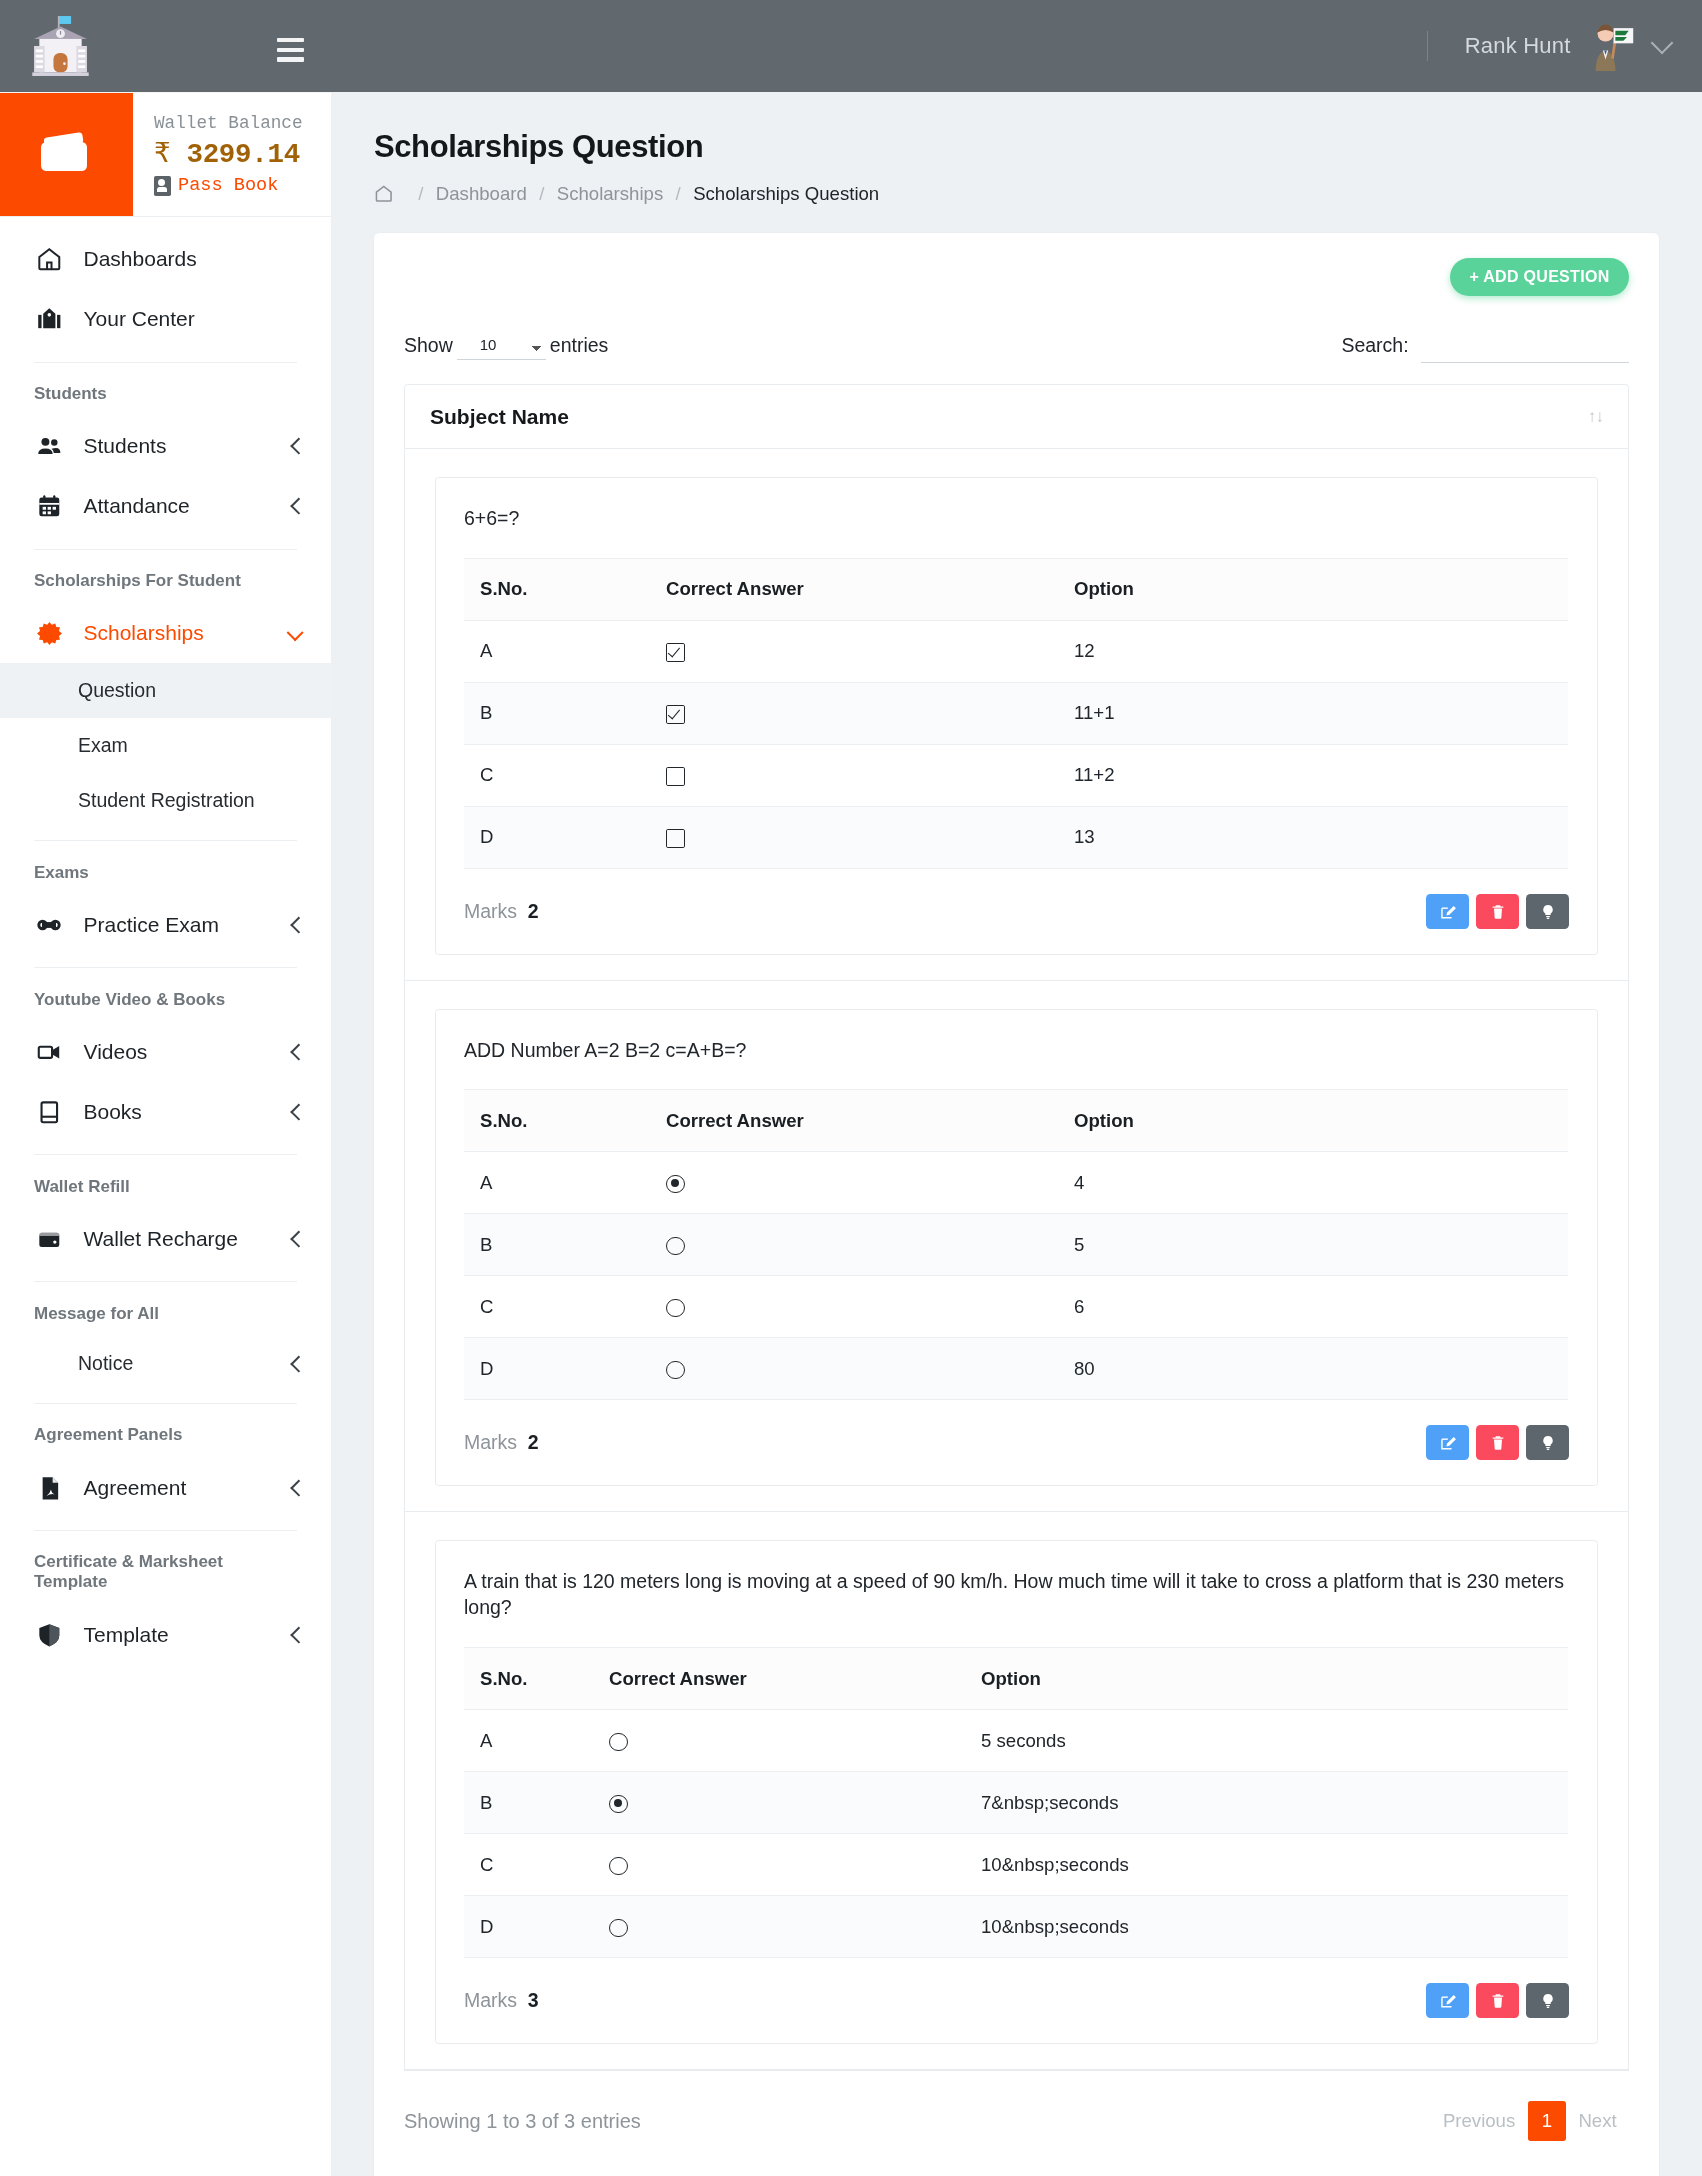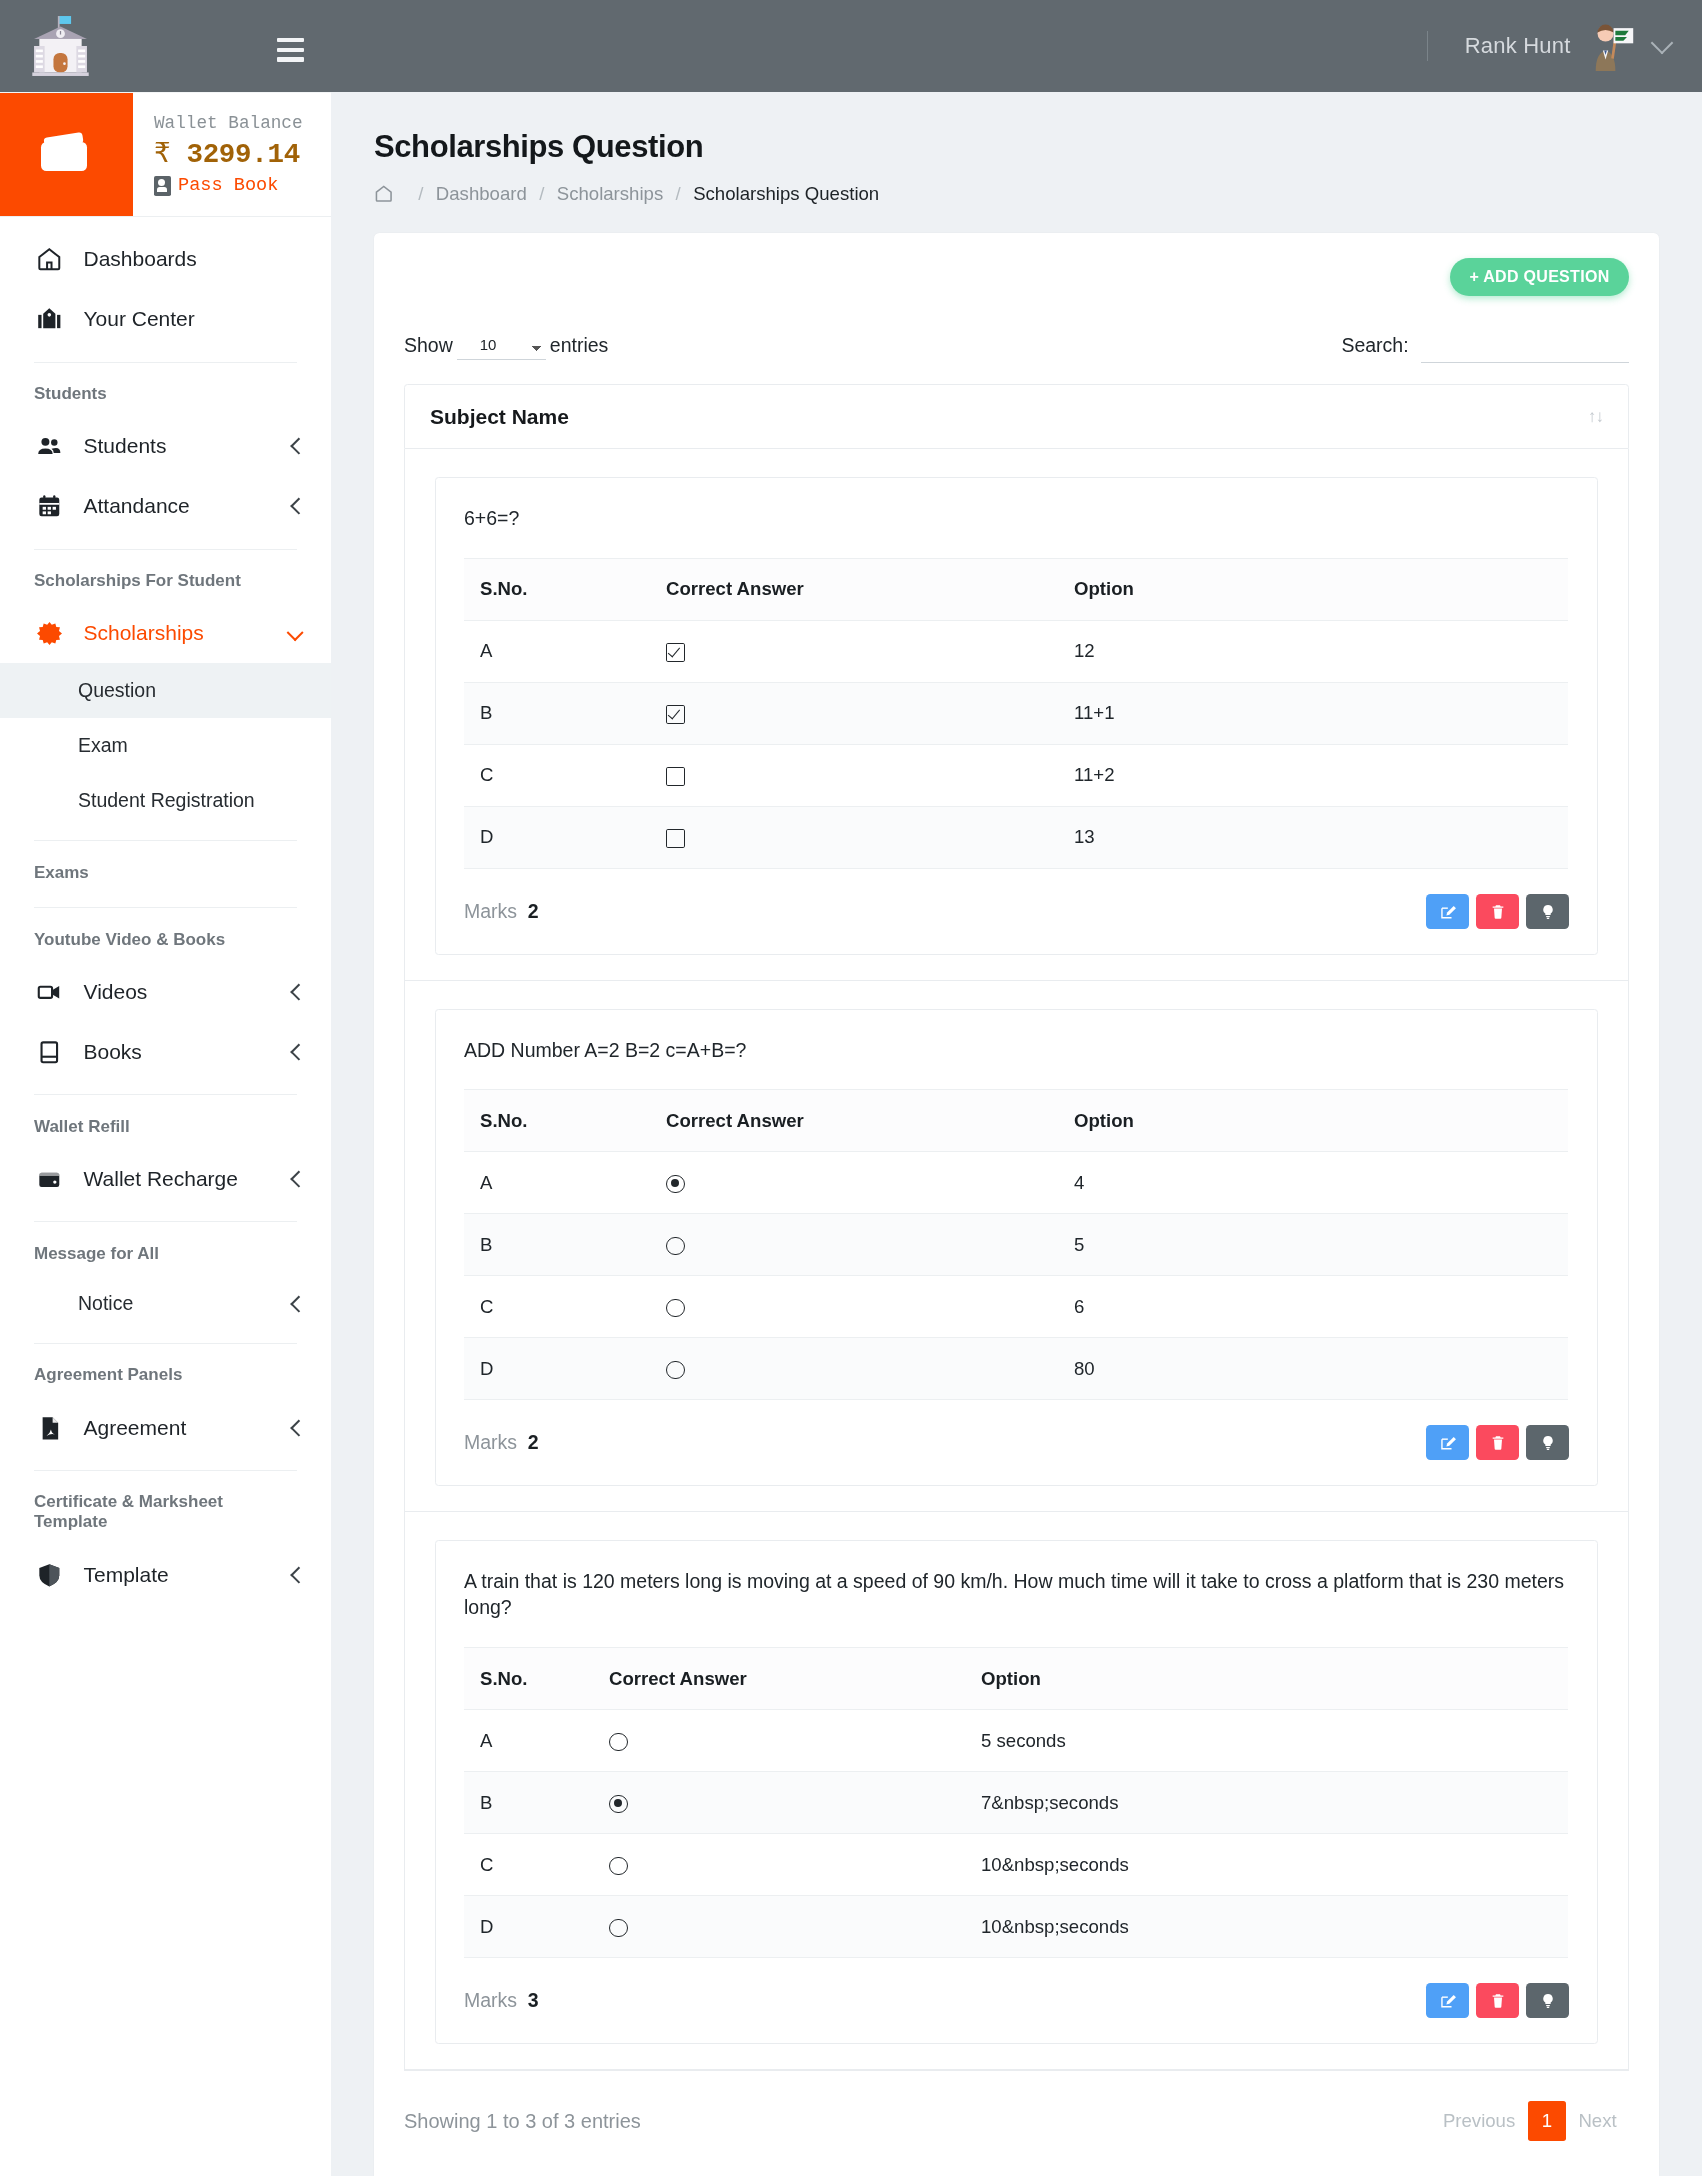--- a/index.html
+++ b/index.html
@@ -508,20 +508,31 @@
       <div class="sub-item">
         <span>Exam</span>
       </div>
       <div class="sub-item">
         <span>Student Registration</span>
       </div>
 
       <div class="nav-sep"></div>
       <div class="nav-cat">Exams</div>
 
+      <div class="nav-item">
+        <span class="ico">
+          <svg width="28" height="28" viewBox="0 0 24 24" fill="#1e2328">
+            <path d="M6.5 7.5 a4.5 4.5 0 1 0 0 9 a4.5 4.5 0 1 0 0 -9z M6.5 10 a2 2 0 1 1 0 4 a2 2 0 1 1 0 -4z"></path>
+            <path d="M17.5 7.5 a4.5 4.5 0 1 0 0 9 a4.5 4.5 0 1 0 0 -9z M17.5 10 a2 2 0 1 1 0 4 a2 2 0 1 1 0 -4z"></path>
+            <rect x="6" y="9.5" width="12" height="5"></rect>
+          </svg>
+        </span>
+        <span class="nav-label">Practice Exam</span>
+        <span class="chev"></span>
+      </div>
 
       <div class="nav-sep"></div>
       <div class="nav-cat">Youtube Video &amp; Books</div>
 
       <div class="nav-item">
         <span class="ico">
           <svg width="26.6" height="26.6" viewBox="0 0 24 24" fill="none" stroke="#1e2328" stroke-width="1.9">
             <rect x="2.5" y="7" width="12" height="10" rx="1.5"></rect>
             <path d="M15 11 l5 -3 v8 l-5 -3z" fill="#1e2328"></path>
           </svg>

